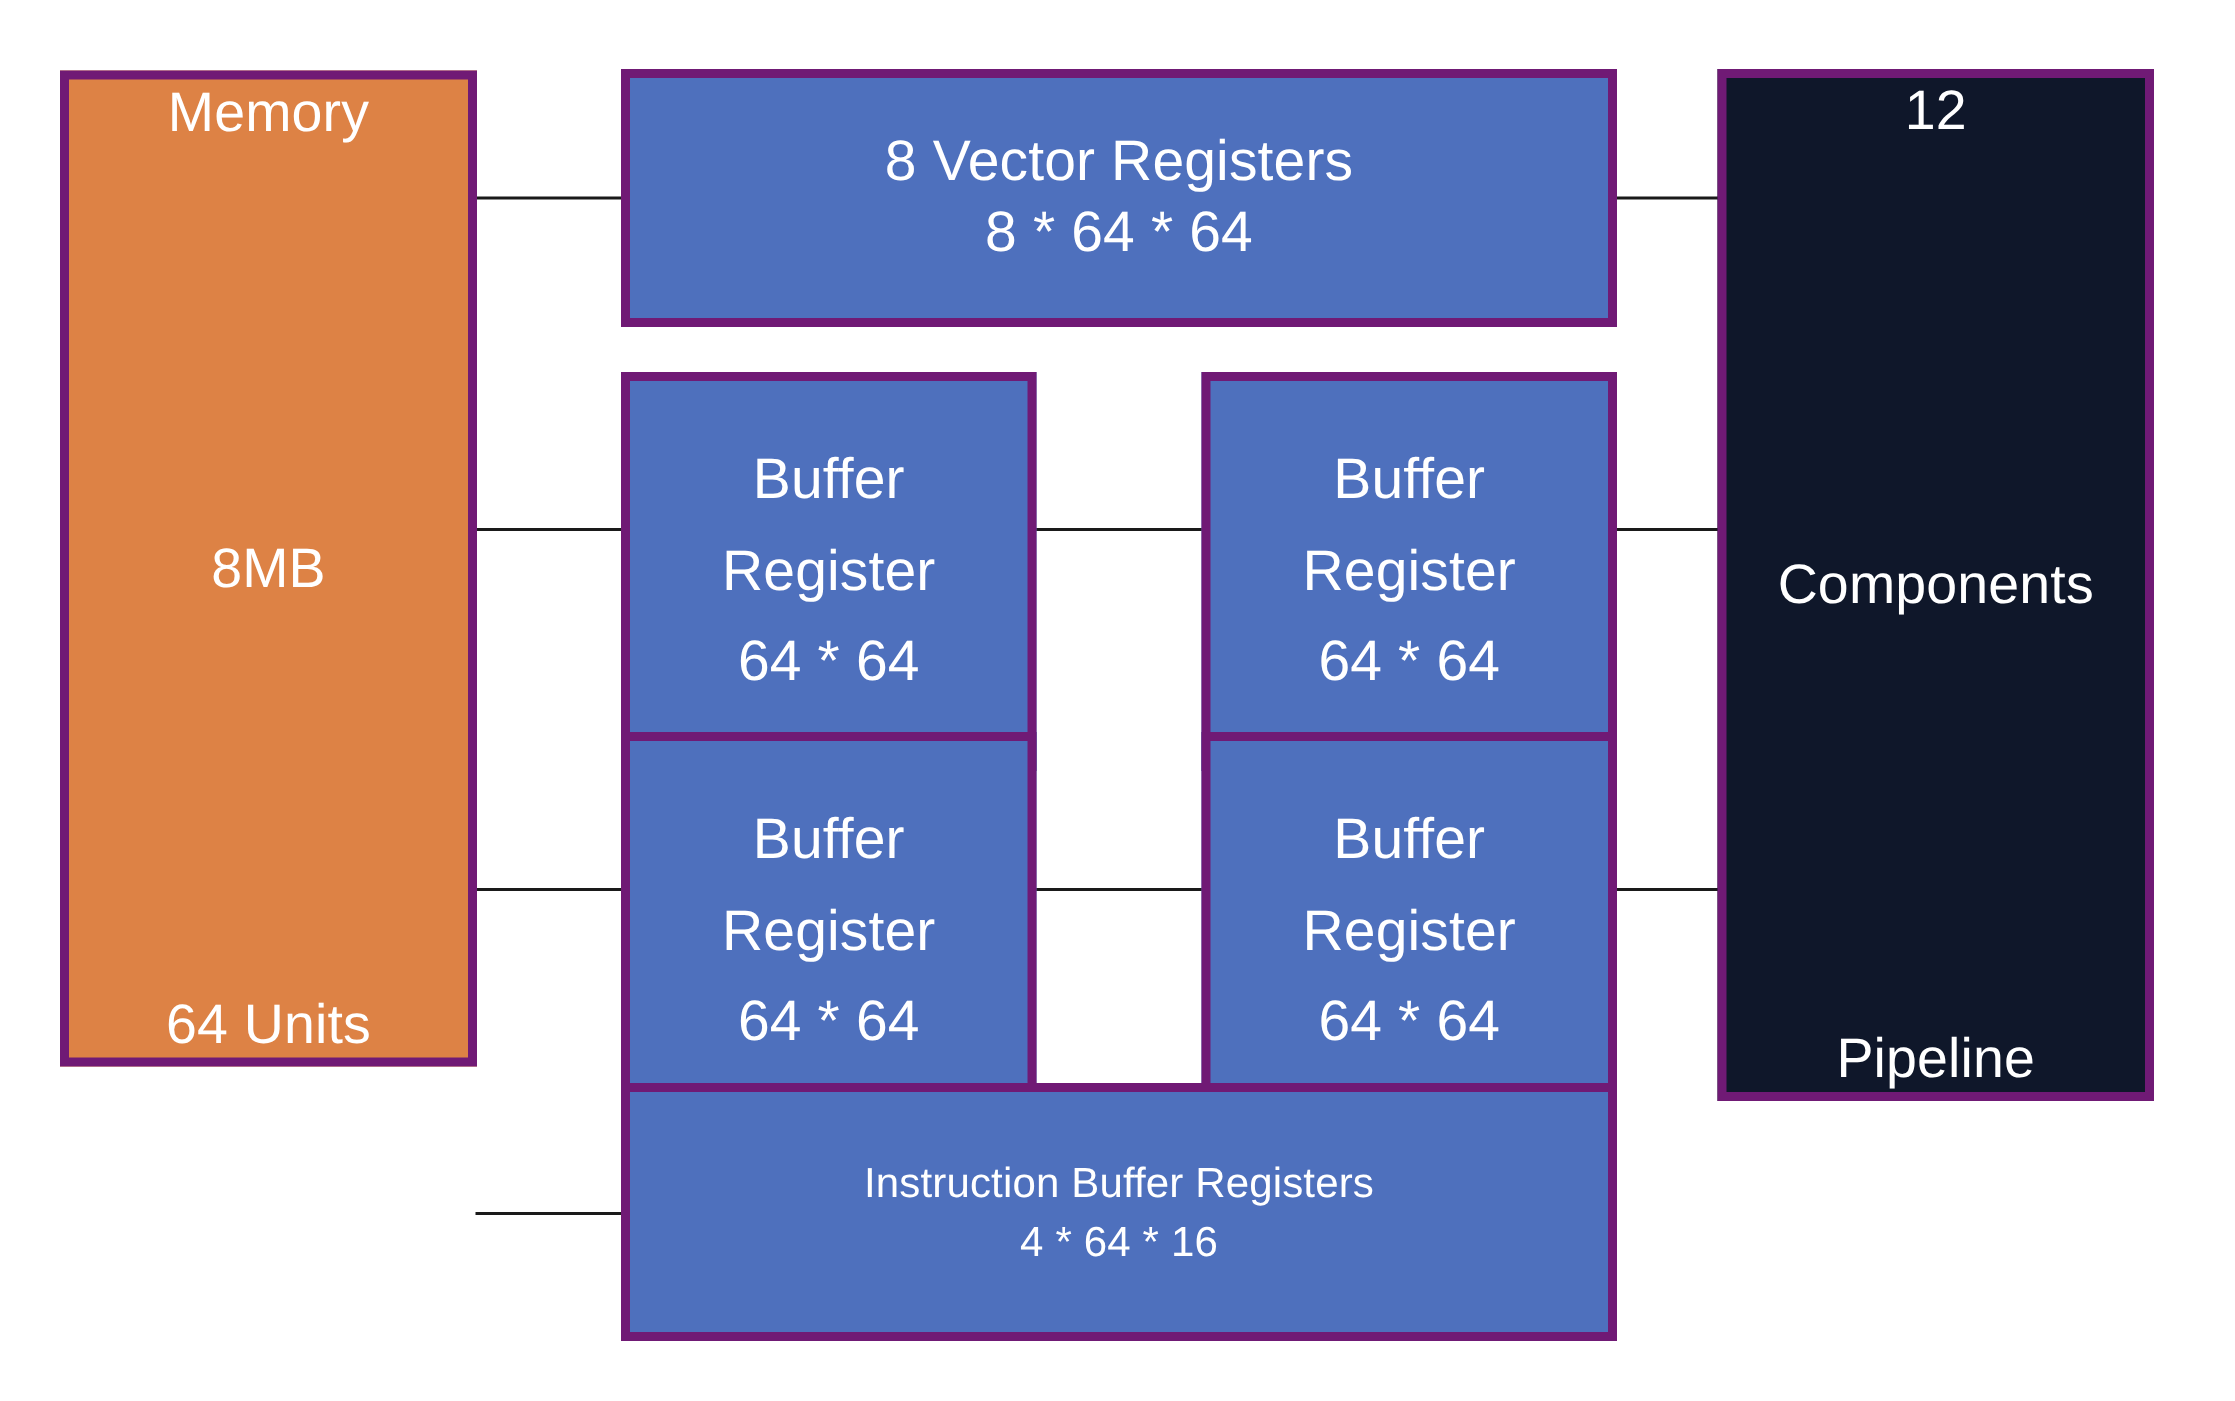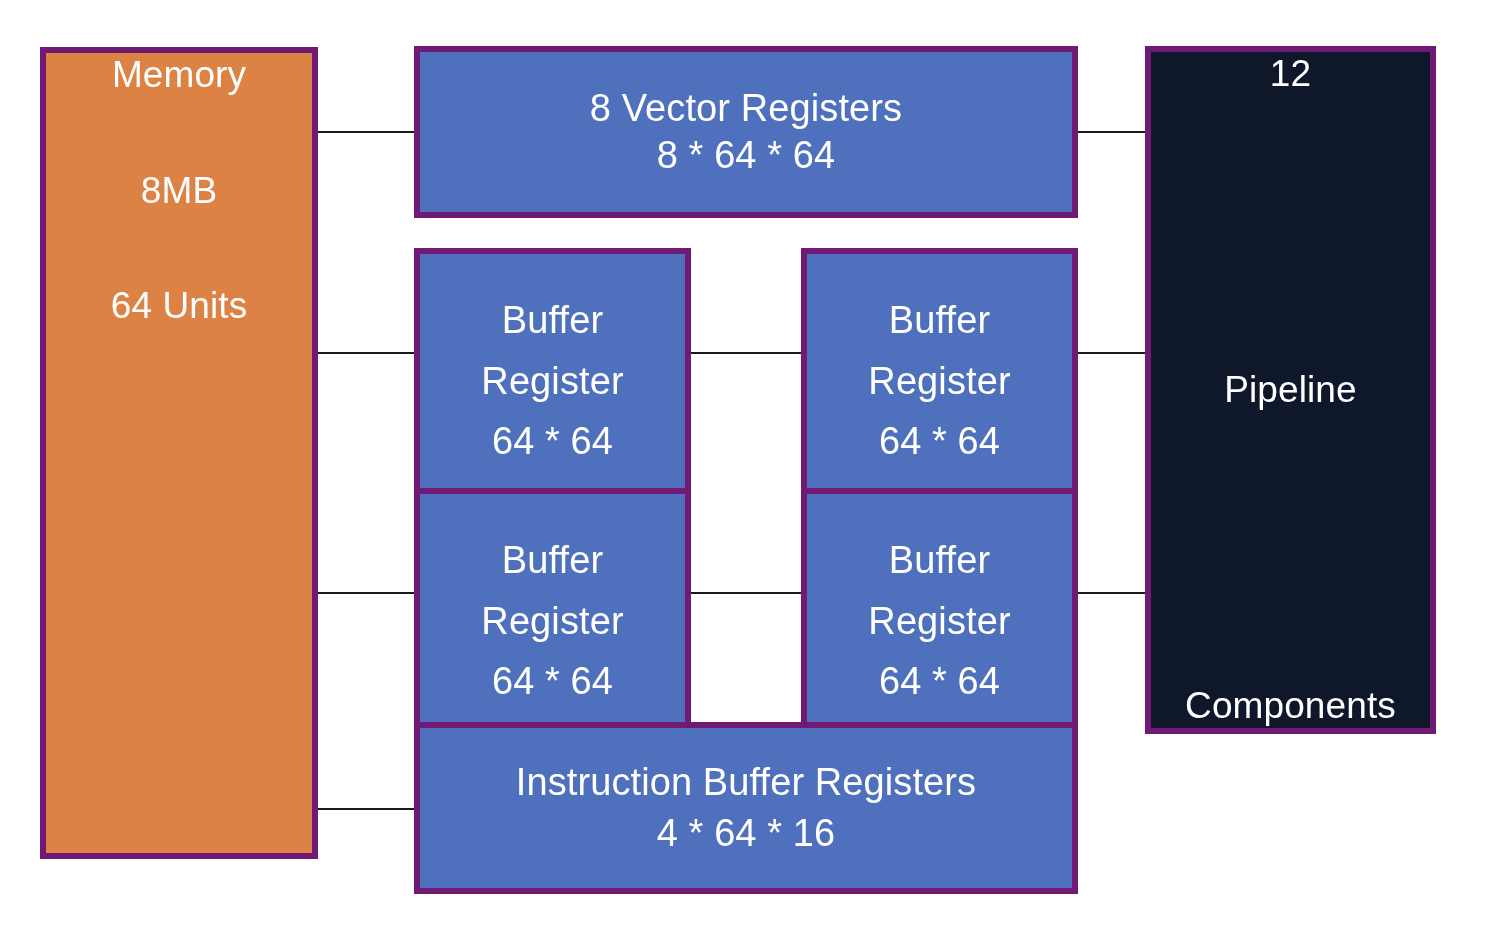--- a/index.html
+++ b/index.html
@@ -34,24 +34,24 @@
   .node .line {
     display: block;
     white-space: nowrap;
   }
 
   
   #memory {
     left: 40px;
     top: 47px;
     width: 278px;
-    height: 812px;
+    height: 664px;
     background: #DD8245;
     font-size: 37px;
-    justify-content: flex-start;
+    justify-content: space-between;
   }
   #memory .line + .line {
     margin-top: 72px;
   }
 
   
   .blue {
     background: #4E70BD;
   }
   #vector-registers {
@@ -61,21 +61,21 @@
     height: 172px;
     font-size: 38px;
   }
   #vector-registers .line + .line { margin-top: 2px; }
 
   #instruction-buffer {
     left: 414px;
     top: 722px;
     width: 664px;
     height: 172px;
-    font-size: 38px;
+    font-size: 28px;
   }
   #instruction-buffer .line + .line { margin-top: 6px; }
 
   .buffer-box {
     width: 277px;
     height: 266px;
     font-size: 38px;
   }
   .buffer-box .line + .line { margin-top: 16px; }
 
@@ -162,17 +162,17 @@
     <span class="line">64 * 64</span>
   </div>
 
   <div class="node blue" id="instruction-buffer">
     <span class="line">Instruction Buffer Registers</span>
     <span class="line">4 * 64 * 16</span>
   </div>
 
   <div class="node" id="pipeline">
     <span class="line">12</span>
+    <span class="line">Components</span>
     <span class="line">Pipeline</span>
-    <span class="line">Components</span>
   </div>
 
 </div>
 
 </body></html>

